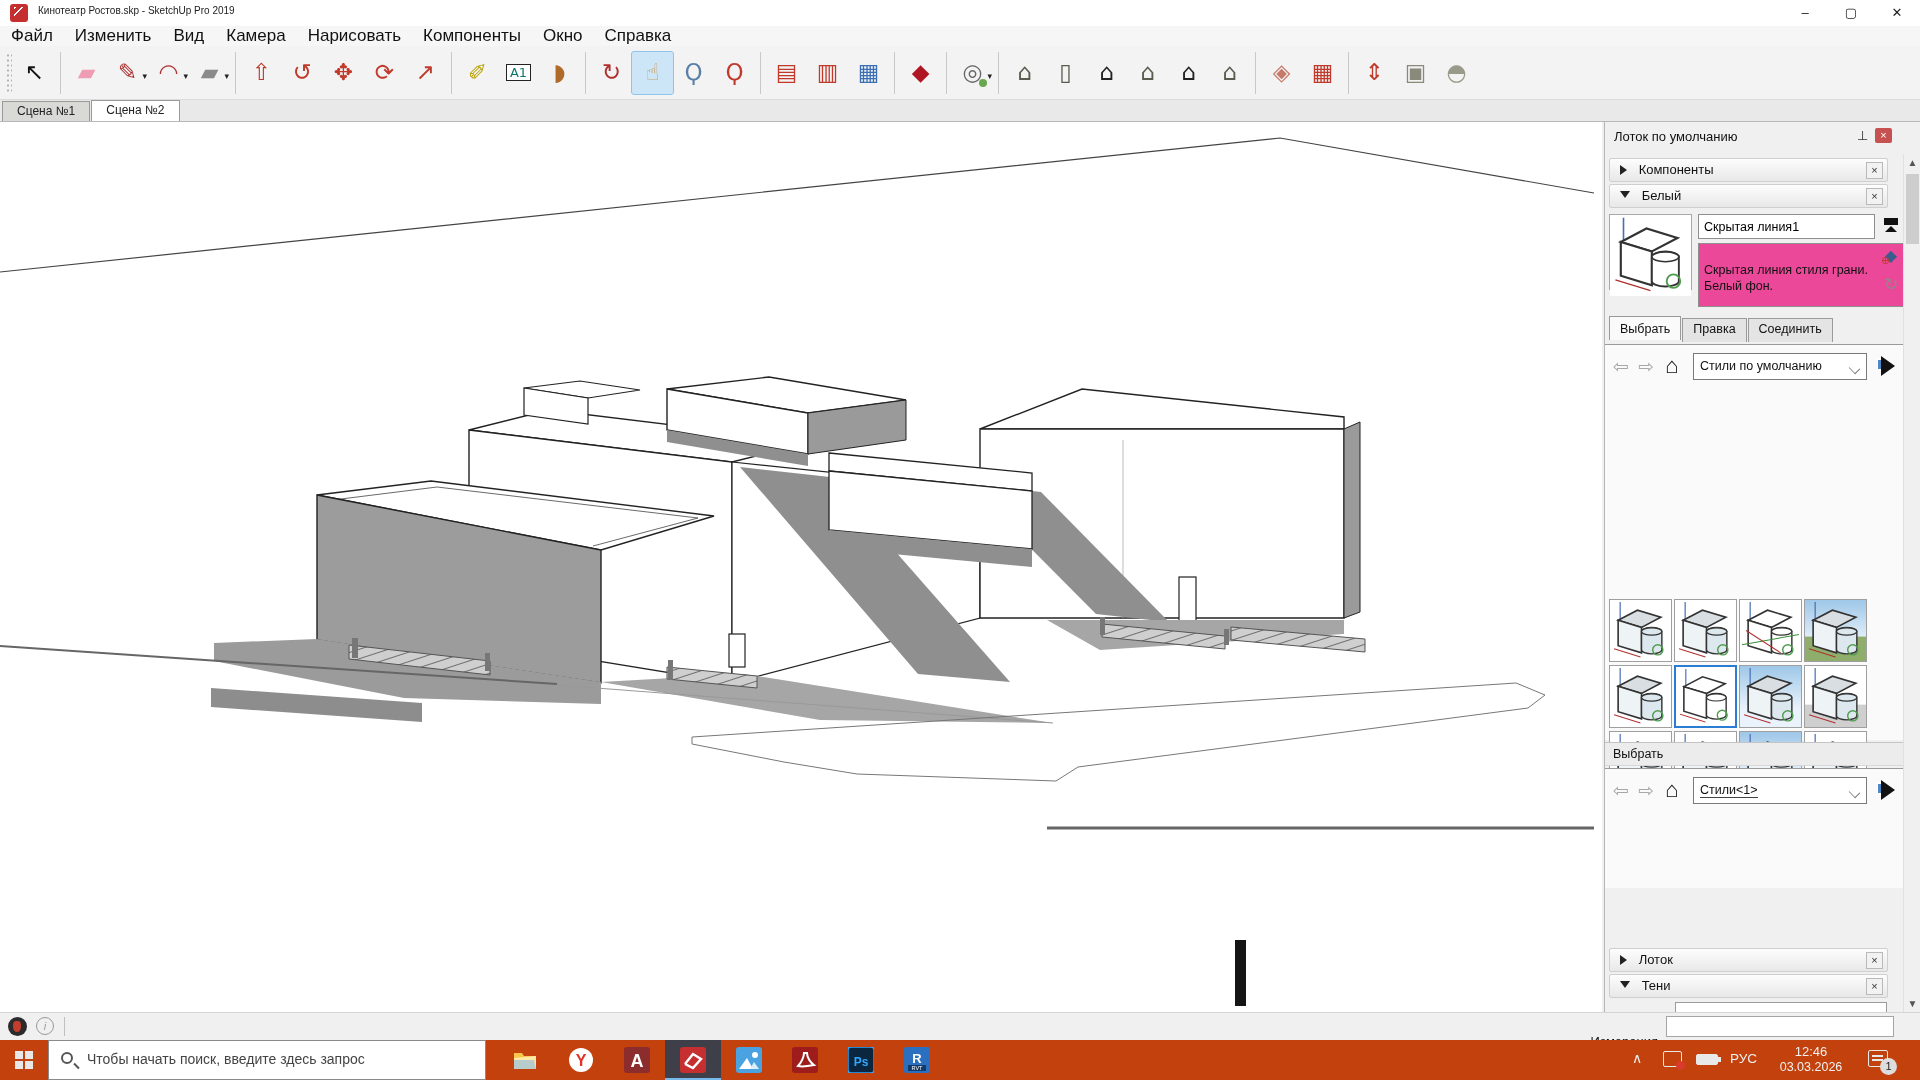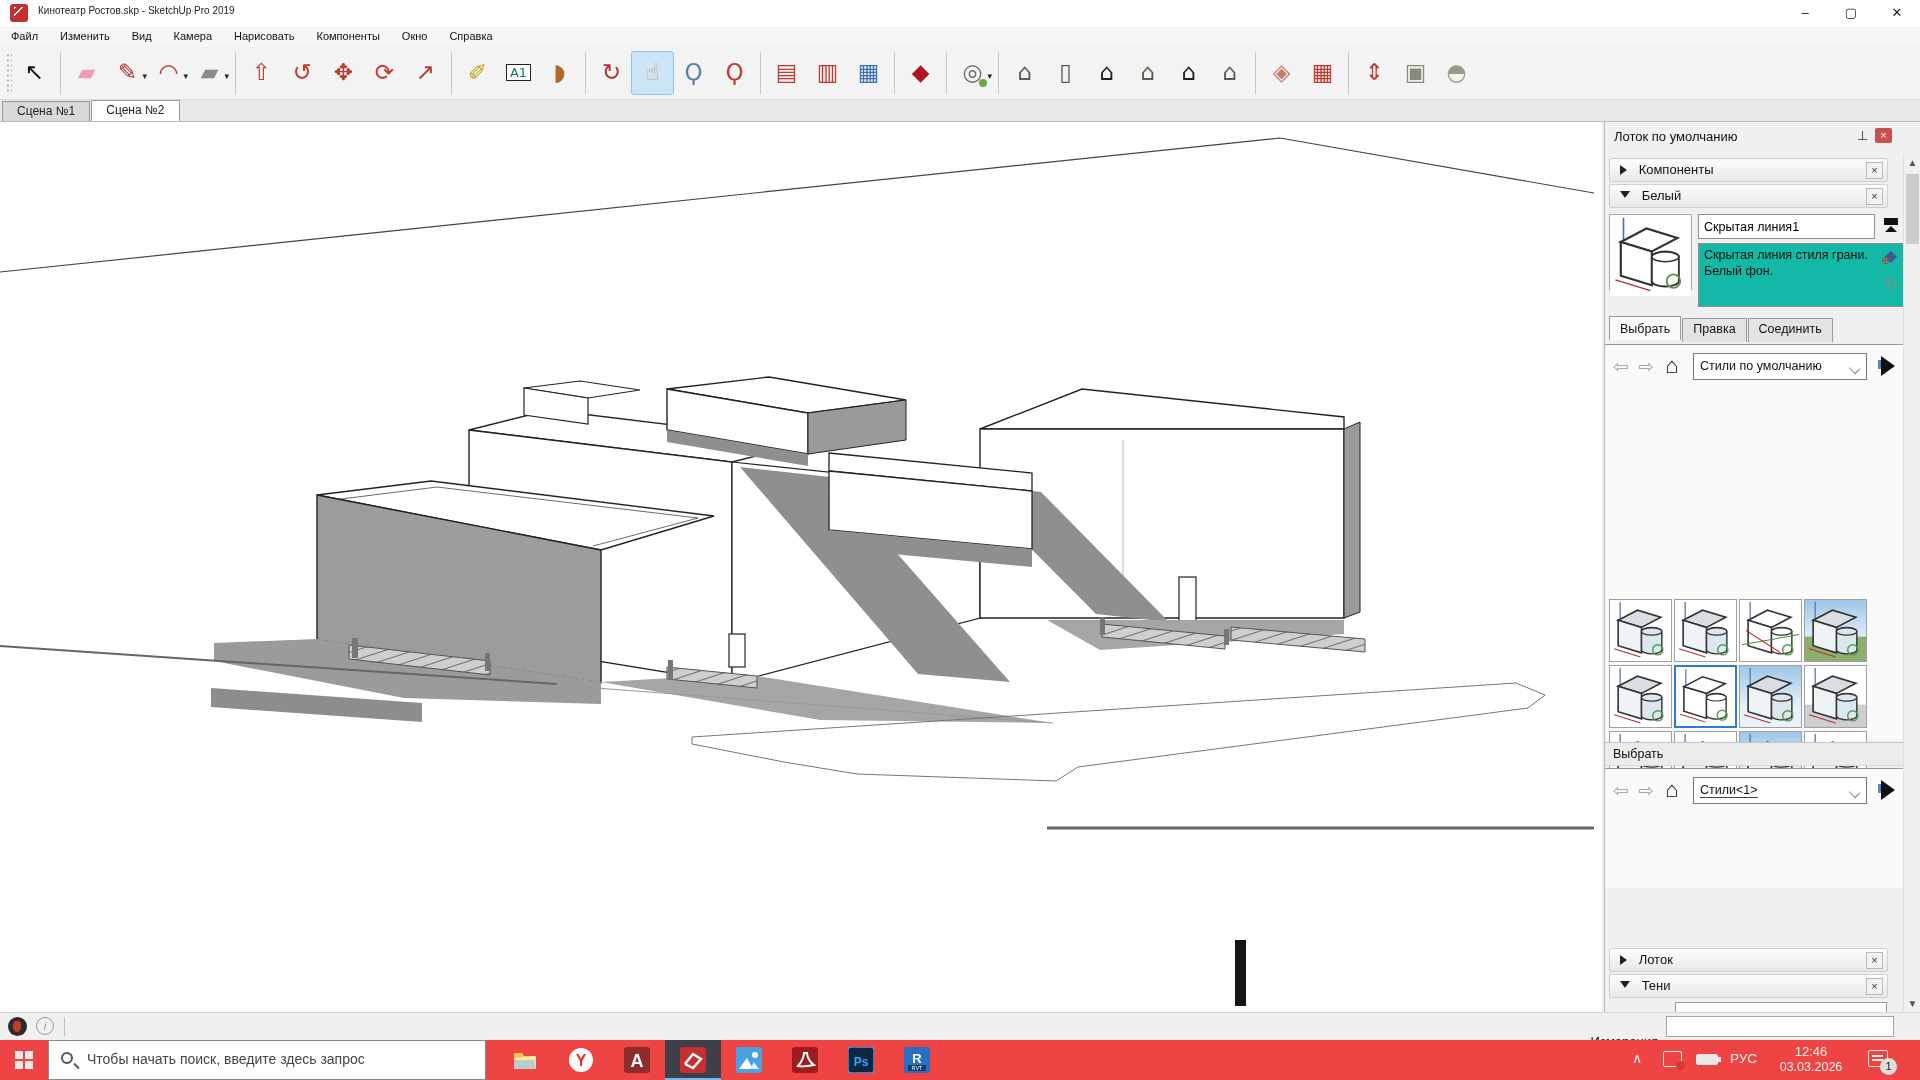--- a/index.html
+++ b/index.html
@@ -8,21 +8,21 @@
 
   
   #titlebar { position:absolute; left:0; top:0; width:1920px; height:26px; background:#ffffff; }
   #app-icon { position:absolute; left:10px; top:4px; width:18px; height:18px; background:#c62f2f; border-radius:3px; }
   #app-icon::after { content:""; position:absolute; left:4px; top:3px; width:10px; height:12px;
     background:linear-gradient(135deg,#fff 0 2px,transparent 2px 5px,#fff 5px 7px,transparent 7px); }
   #window-title { position:absolute; left:38px; top:5px; font-size:10px; color:#222; }
   .winbtn { position:absolute; top:0; width:46px; height:26px; text-align:center; line-height:26px; font-size:13px; color:#222; }
   
   #menubar { position:absolute; left:0; top:26px; width:1920px; height:20px; background:#f6f6f6; display:flex; align-items:center; }
-  .menu-item { font-size:11px; color:#111; padding:0 11px; height:20px; line-height:20px; }
+  .menu-item { font-size:17px; color:#111; padding:0 11px; height:20px; line-height:20px; }
 
   
   #toolbar { position:absolute; left:0; top:46px; width:1920px; height:54px; background:#f3f3f3;
     border-bottom:1px solid #dcdcdc; display:flex; align-items:center; padding-left:4px; }
   .tb-handle { width:6px; height:40px; margin:0 2px;
     background-image:radial-gradient(circle,#b0b0b0 1px,transparent 1.2px); background-size:4px 5px; }
   .tb-sep { width:1px; height:42px; background:#c8c8c8; margin:0 5px; }
   .tool { width:41px; height:42px; display:flex; align-items:center; justify-content:center; position:relative; border-radius:2px; }
   .tool .glyph { font-size:23px; line-height:1; font-family:"DejaVu Sans",sans-serif; }
   .tool.small-box .glyph { font-size:13px; border:1.5px solid #222; padding:1px 3px; background:#fff; }
@@ -48,21 +48,21 @@
   #tray-close { position:absolute; right:12px; top:6px; width:17px; height:15px; background:#c75050; color:#fff; font-size:11px; text-align:center; line-height:14px; border-radius:2px; }
   .sec-bar { position:absolute; left:4px; width:279px; height:24px; background:linear-gradient(#fdfdfd,#e8e8e8);
     border:1px solid #cfcfcf; border-radius:2px; font-size:13px; color:#111; line-height:22px; }
   .sec-arrow { display:inline-block; width:0; height:0; margin:0 8px 0 10px; }
   .sec-arrow.collapsed { border-top:5px solid transparent; border-bottom:5px solid transparent; border-left:7px solid #222; vertical-align:-1px; }
   .sec-arrow.expanded { border-left:5px solid transparent; border-right:5px solid transparent; border-top:7px solid #222; vertical-align:2px; }
   .sec-close { position:absolute; right:4px; top:3px; width:17px; height:17px; background:#f2f2f2; border:1px solid #b9b9b9; text-align:center; line-height:15px; font-size:11px; color:#333; }
   
   #style-thumb { position:absolute; left:4px; top:92px; width:83px; height:76px; background:#fff; border:1px solid #a9a9a9; }
   #style-name { position:absolute; left:93px; top:92px; width:177px; height:25px; border:1px solid #8f8f8f; background:#fff; font-size:12.5px; padding:0 5px; font-family:inherit; }
-  #style-desc { position:absolute; left:93px; top:121px; width:213px; height:64px; border:1px solid #8f8f8f; background:#14b8a6; font-size:12.5px; padding:3px 5px; color:#111; line-height:1.3; }
+  #style-desc { position:absolute; left:93px; top:121px; width:213px; height:64px; border:1px solid #8f8f8f; background:#ec4899; font-size:12.5px; padding:18px 5px; color:#111; line-height:1.3; }
   .mini-btn { position:absolute; left:276px; width:20px; height:20px; text-align:center; }
   
   #style-tabs { position:absolute; left:4px; top:196px; display:flex; }
   .p-tab { font-size:12.5px; color:#111; padding:3px 10px 4px; border:1px solid #9a9a9a; border-bottom:none; background:#e4e4e4; margin-right:1px; }
   .p-tab.active { background:#fafafa; position:relative; top:-2px; padding-top:5px; }
   .browser { position:absolute; left:0; width:299px; background:#fafafa; border-top:1px solid #9a9a9a; }
   .nav-row { position:absolute; left:0; top:0; width:100%; height:44px; }
   .nav-arrow { position:absolute; top:10px; font-size:19px; color:#a8a8a8; }
   .nav-home { position:absolute; left:60px; top:8px; font-size:22px; color:#111; }
   .combo { position:absolute; left:88px; top:8px; width:174px; height:27px; background:#fff; border:1px solid #7a7a7a; font-size:12.5px; line-height:25px; padding-left:6px; color:#111; }
@@ -86,21 +86,21 @@
   
   #statusbar { position:absolute; left:0; top:1012px; width:1920px; height:28px; background:#f0f0f0; border-top:1px solid #d5d5d5; }
   #geo-icon { position:absolute; left:8px; top:4px; width:19px; height:19px; border-radius:50%; background:#2b2b2b; }
   #geo-icon::after { content:""; position:absolute; left:5px; top:4px; width:8px; height:11px; background:#c33d2e; border-radius:40% 40% 50% 50%; }
   #info-icon { position:absolute; left:36px; top:4px; width:18px; height:18px; border:1.4px solid #9a9a9a; border-radius:50%; color:#9a9a9a; font-size:11px; text-align:center; line-height:16px; font-style:italic; }
   #status-sep { position:absolute; left:64px; top:4px; width:1px; height:19px; background:#c0c0c0; }
   #measure-label { position:absolute; right:262px; top:21px; font-size:13px; color:#111; }
   #measure-input { position:absolute; right:26px; top:3px; width:228px; height:21px; background:#fff; border:1px solid #a5a5a5; font-size:12px; padding:0 4px; font-family:inherit; }
 
   
-  #taskbar { position:absolute; left:0; top:1040px; width:1920px; height:40px; background:#ef4444; }
+  #taskbar { position:absolute; left:0; top:1040px; width:1920px; height:40px; background:#c2410c; }
   #start-btn { position:absolute; left:0; top:0; width:48px; height:40px; }
   #start-btn .sq { position:absolute; width:8px; height:8px; background:#e8e8e8; }
   #search-box { position:absolute; left:48px; top:0; width:438px; height:40px; background:#ffffff; border:1px solid #8a8a8a; }
   #search-icon { position:absolute; left:12px; top:11px; width:12px; height:12px; border:2px solid #555; border-radius:50%; }
   #search-icon::after { content:""; position:absolute; left:10px; top:11px; width:7px; height:2px; background:#555; transform:rotate(45deg); }
   #search-text { position:absolute; left:38px; top:10px; font-size:14px; color:#444; white-space:nowrap; }
   #task-apps { position:absolute; left:497px; top:0; display:flex; }
   .app-cell { width:56px; height:40px; display:flex; align-items:center; justify-content:center; position:relative; }
   .app-cell.running { background:#3f3f49; box-shadow:inset 0 -2px 0 #76b9ed; }
   

